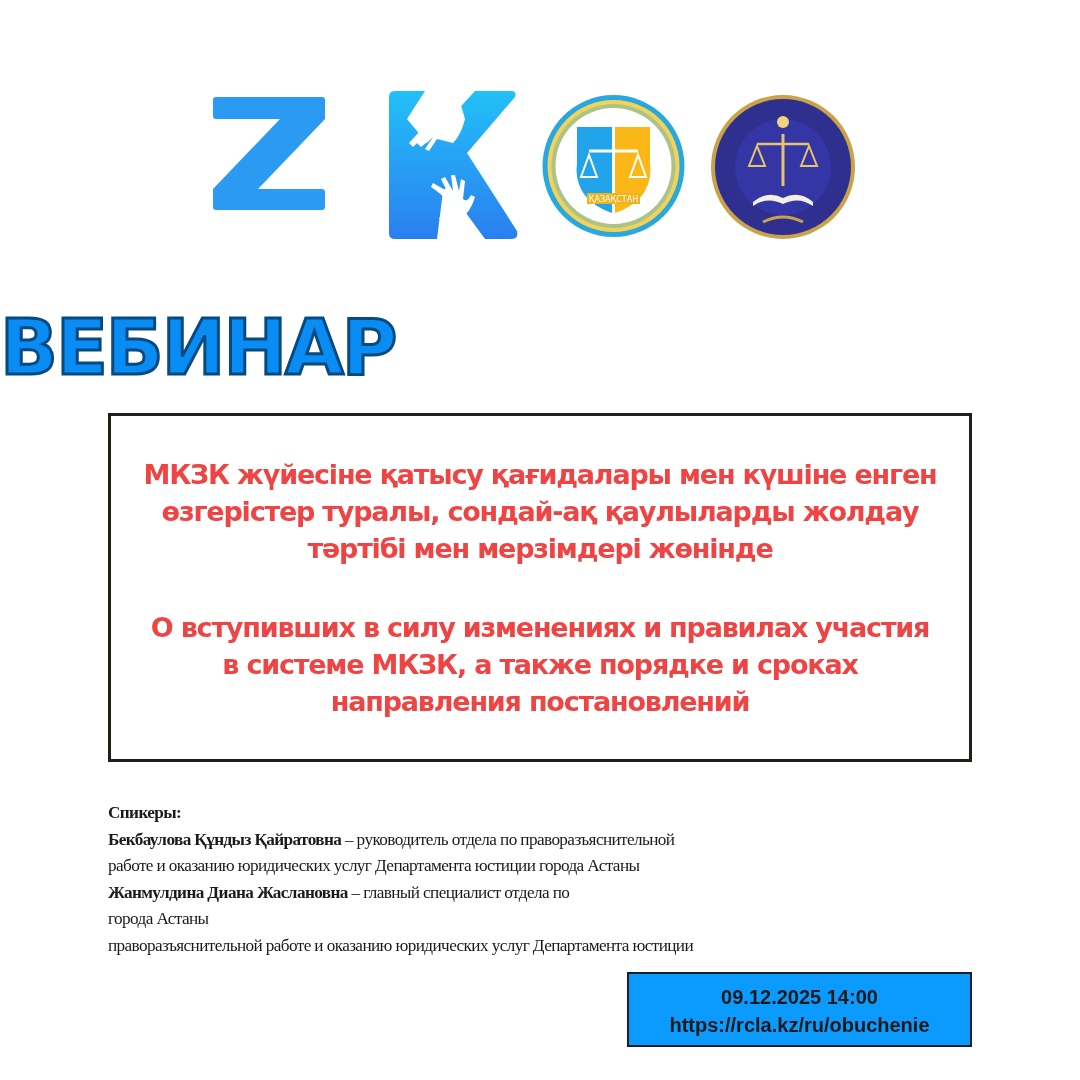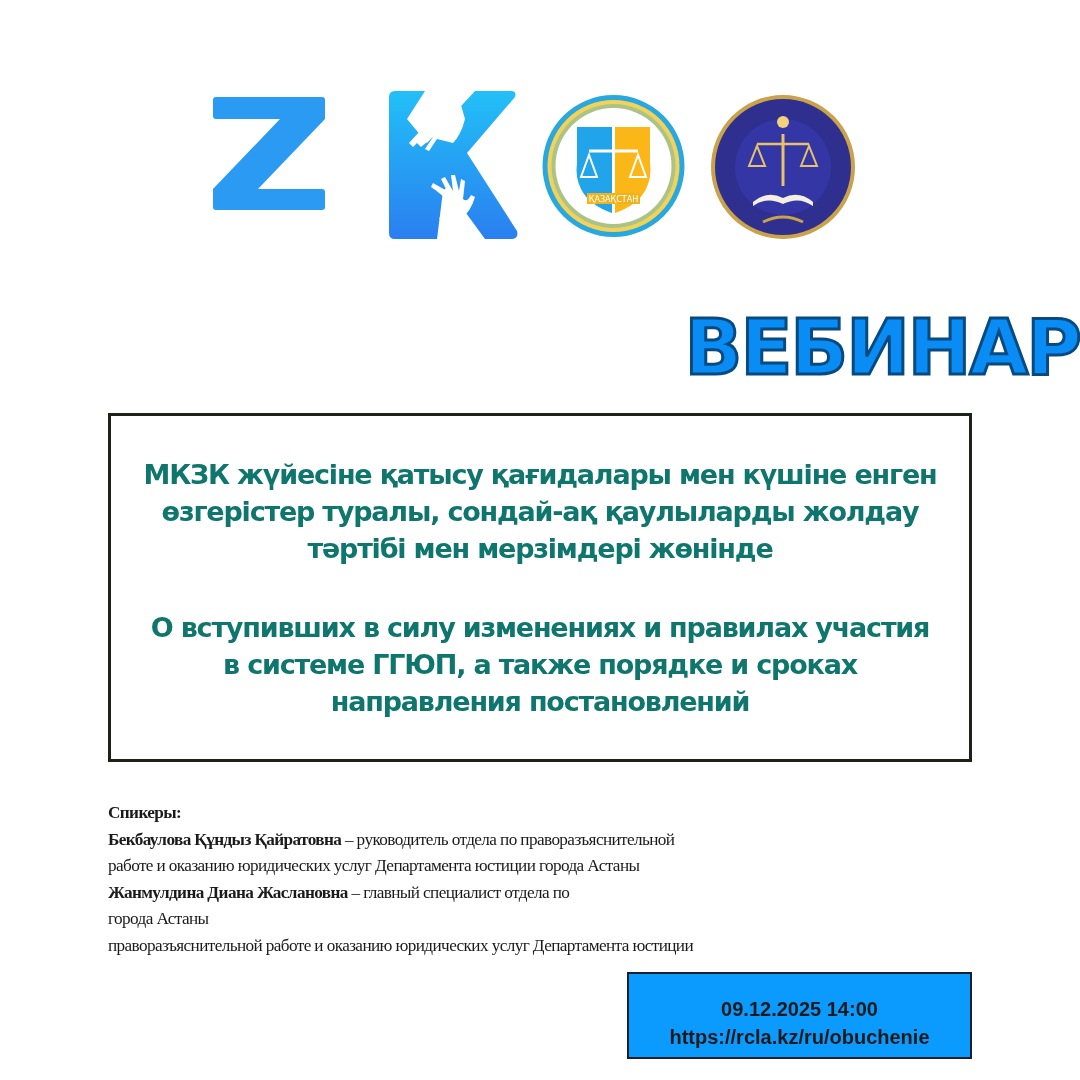--- a/index.html
+++ b/index.html
@@ -6,39 +6,39 @@
   body { width:1080px; height:1080px; background:#ffffff; position:relative; overflow:hidden;
          font-family:"Liberation Sans", sans-serif; color:#111; }
   .abs { position:absolute; }
 
   
   #logo-z { left:210px; top:93px; width:118px; height:120px; }
   #logo-k { left:387px; top:91px; width:132px; height:151px; }
   #logo-rcla { left:541px; top:93px; width:145px; height:146px; }
   #logo-minjust { left:709px; top:94px; width:148px; height:146px; }
 
-  #title { left:0; width:1080px; top:300px; text-align:right;
+  #title { left:0; width:1080px; top:300px; text-align:left;
            font-family:"DejaVu Sans", sans-serif; font-weight:bold; font-size:76px;
            color:#0a8cf5; -webkit-text-stroke:3px #064a80; letter-spacing:-2px; line-height:96px; }
 
   #topic-box { left:108px; top:413px; width:858px; height:343px;
                border:3px solid #1e2118; box-sizing:content-box; }
   .topic { position:absolute; left:0; width:100%; text-align:center; font-weight:bold;
-           font-size:27px; line-height:37px; color:#0f766e; font-family:"DejaVu Sans", sans-serif; letter-spacing:-1.2px; }
+           font-size:27px; line-height:37px; color:#ef4444; font-family:"DejaVu Sans", sans-serif; letter-spacing:-1.2px; }
   #topic-kz { top:40px; }
   #topic-ru { top:193px; }
 
   #speakers { left:108px; top:800px; width:870px; font-family:Liberation Serif, serif;
               font-size:17.2px; line-height:26.5px; color:#1a1a1a; letter-spacing:-0.6px; }
   #speakers b { font-weight:bold; }
   .line { white-space:nowrap; }
 
   #date-box { left:627px; top:972px; width:341px; height:71px; background:#0b9bff;
               border:2px solid #16202a; box-sizing:content-box; text-align:center;
-              font-weight:bold; font-size:20px; line-height:28px; color:#1a1a1a; padding-top:12px; }
+              font-weight:bold; font-size:20px; line-height:28px; color:#1a1a1a; padding-top:0; }
   #date-box .inner { padding-top:9px; }
 </style>
 </head>
 <body>
 
 <div id="logo-z" class="abs">
   <svg width="118" height="120" viewBox="0 0 118 120">
     <path d="M6 4 H112 Q115 4 115 7 V26 L48 96 H112 Q115 96 115 99 V114 Q115 117 112 117 H6 Q3 117 3 114 V96 L70 26 H6 Q3 26 3 23 V7 Q3 4 6 4 Z" fill="#2b9af3"></path>
   </svg>
 </div>
@@ -94,21 +94,21 @@
 <div id="title" class="abs">ВЕБИНАР</div>
 
 <div id="topic-box" class="abs">
   <div id="topic-kz" class="topic">
     <div>МКЗК жүйесіне қатысу қағидалары мен күшіне енген</div>
     <div>өзгерістер туралы, сондай-ақ қаулыларды жолдау</div>
     <div>тәртібі мен мерзімдері жөнінде</div>
   </div>
   <div id="topic-ru" class="topic">
     <div>О вступивших в силу изменениях и правилах участия</div>
-    <div>в системе ГГЮП, а также порядке и сроках</div>
+    <div>в системе МКЗК, а также порядке и сроках</div>
     <div>направления постановлений</div>
   </div>
 </div>
 
 <div id="speakers" class="abs">
   <div class="line"><b>Спикеры:</b></div>
   <div class="line"><b>Бекбаулова Құндыз Қайратовна</b><span> – руководитель отдела по праворазъяснительной</span></div>
   <div class="line">работе и оказанию юридических услуг Департамента юстиции города Астаны</div>
   <div class="line"><b>Жанмулдина Диана Жаслановна</b><span> – главный специалист отдела по</span></div>
   <div class="line">города Астаны</div>

